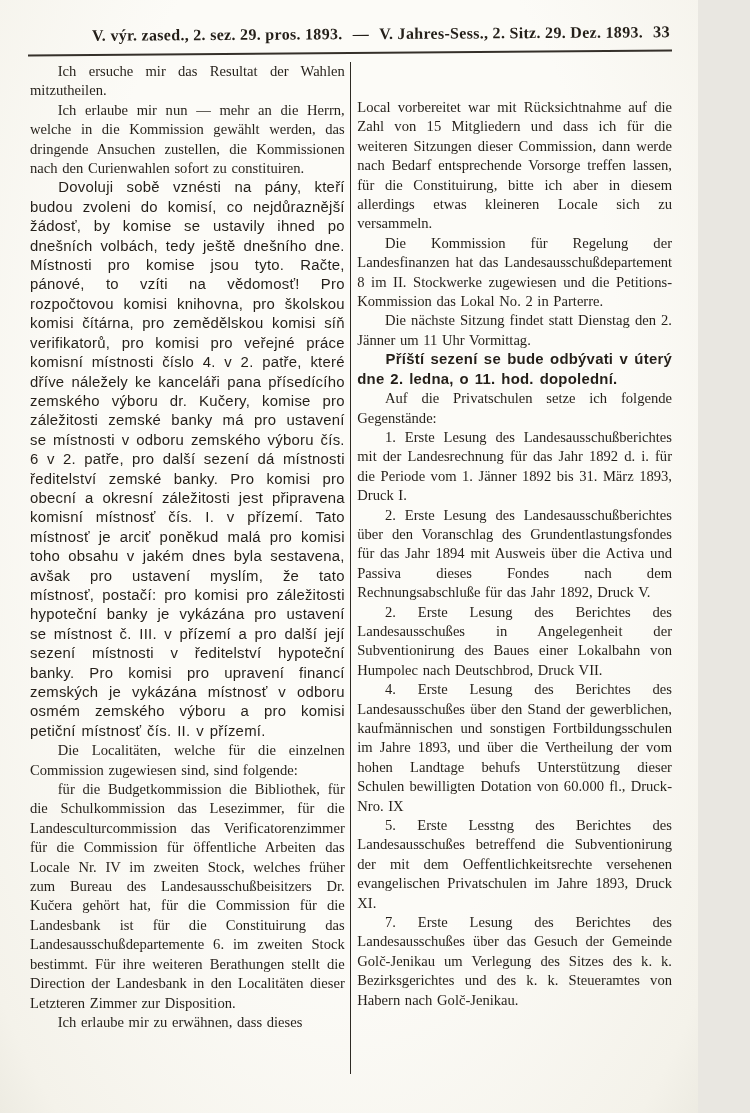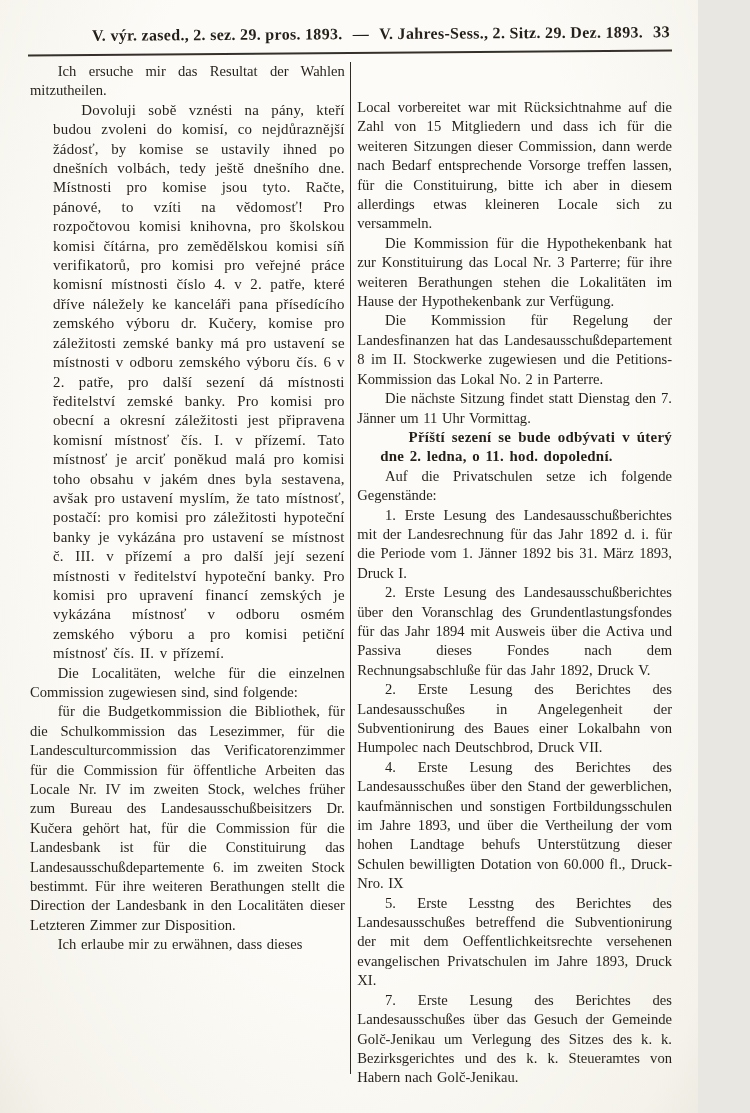--- a/index.html
+++ b/index.html
@@ -37,22 +37,22 @@
     width:1.5px;background:#2e2a24;align-self:stretch;flex:none;
     height:1012px;
   }
   p.para{
     margin:0;text-align:justify;text-indent:1.9em;
     font-size:14.6px;line-height:19.4px;
     word-spacing:1px;
   }
   p.no-indent{text-indent:0;margin-top:36px;}
   p.cs{
-    font-family:Liberation Serif, serif;
-    font-size:14.9px;letter-spacing:0.25px;word-spacing:1.5px;margin-left:23px;
+    font-family:Liberation Sans, sans-serif;
+    font-size:14.9px;letter-spacing:0.25px;word-spacing:1.5px;
   }
   p.cs-bold{font-weight:bold;}
 </style>
 </head>
 <body>
 
 <div class="page">
 
   <div class="header">
     <div class="htext">
@@ -63,40 +63,40 @@
     <span class="pagenum">33</span>
   </div>
 
   <div class="header-rule"></div>
 
   <div class="columns">
     <div class="col col-left">
 
         <p class="para">Ich ersuche mir das Resultat der Wahlen mitzutheilen.</p>
 
+        <p class="para">Ich erlaube mir nun — mehr an die Herrn, welche in die Kommission gewählt werden, das dringende Ansuchen zustellen, die Kommissionen nach den Curienwahlen sofort zu constituiren.</p>
 
         <p class="para cs">Dovoluji sobě vznésti na pány, kteří budou zvoleni do komisí, co nejdůraznější žádosť, by komise se ustavily ihned po dnešních volbách, tedy ještě dnešního dne. Místnosti pro komise jsou tyto. Račte, pánové, to vzíti na vědomosť! Pro rozpočtovou komisi knihovna, pro školskou komisi čítárna, pro zemědělskou komisi síň verifikatorů, pro komisi pro veřejné práce komisní místnosti číslo 4. v 2. patře, které dříve náležely ke kanceláři pana přísedícího zemského výboru dr. Kučery, komise pro záležitosti zemské banky má pro ustavení se místnosti v odboru zemského výboru čís. 6 v 2. patře, pro další sezení dá místnosti ředitelství zemské banky. Pro komisi pro obecní a okresní záležitosti jest připravena komisní místnosť čís. I. v přízemí. Tato místnosť je arciť poněkud malá pro komisi toho obsahu v jakém dnes byla sestavena, avšak pro ustavení myslím, že tato místnosť, postačí: pro komisi pro záležitosti hypoteční banky je vykázána pro ustavení se místnost č. III. v přízemí a pro další její sezení místnosti v ředitelství hypoteční banky. Pro komisi pro upravení financí zemských je vykázána místnosť v odboru osmém zemského výboru a pro komisi petiční místnosť čís. II. v přízemí.</p>
 
         <p class="para">Die Localitäten, welche für die einzelnen Commission zugewiesen sind, sind folgende:</p>
 
         <p class="para">für die Budgetkommission die Bibliothek, für die Schulkommission das Lesezimmer, für die Landesculturcommission das Verificatorenzimmer für die Commission für öffentliche Arbeiten das Locale Nr. IV im zweiten Stock, welches früher zum Bureau des Landesausschußbeisitzers Dr. Kučera gehört hat, für die Commission für die Landesbank ist für die Constituirung das Landesausschußdepartemente 6. im zweiten Stock bestimmt. Für ihre weiteren Berathungen stellt die Direction der Landesbank in den Localitäten dieser Letzteren Zimmer zur Disposition.</p>
 
 
         <p class="para">Ich erlaube mir zu erwähnen, dass dieses</p>
       </div>
     <div class="divider"></div>
     <div class="col col-right">
 
         <p class="para no-indent">Local vorbereitet war mit Rücksichtnahme auf die Zahl von 15 Mitgliedern und dass ich für die weiteren Sitzungen dieser Commission, dann werde nach Bedarf entsprechende Vorsorge treffen lassen, für die Constituirung, bitte ich aber in diesem allerdings etwas kleineren Locale sich zu versammeln.</p>
 
-        <p class="para">Die Kommission für die Hypothekenbank hat zur Konstituirung das Local Nr. 3 Parterre; für ihre weiteren Berathungen stehen die Lokalitäten im Hause der Hypothekenbank zur Verfügung.</p>
 
         <p class="para">Die Kommission für Regelung der Landesfinanzen hat das Landesausschußdepartement 8 im II. Stockwerke zugewiesen und die Petitions-Kommission das Lokal No. 2 in Parterre.</p>
 
-        <p class="para">Die nächste Sitzung findet statt Dienstag den 7. Jänner um 11 Uhr Vormittag.</p>
+        <p class="para">Die nächste Sitzung findet statt Dienstag den 2. Jänner um 11 Uhr Vormittag.</p>
 
         <p class="para cs cs-bold">Příští sezení se bude odbývati v úterý dne 2. ledna, o 11. hod. dopolední.</p>
 
         <p class="para">Auf die Privatschulen setze ich folgende Gegenstände:</p>
 
         <p class="para">1. Erste Lesung des Landesausschußberichtes mit der Landesrechnung für das Jahr 1892 d. i. für die Periode vom 1. Jänner 1892 bis 31. März 1893, Druck I.</p>
 
         <p class="para">2. Erste Lesung des Landesausschußberichtes über den Voranschlag des Grundentlastungsfondes für das Jahr 1894 mit Ausweis über die Activa und Passiva dieses Fondes nach dem Rechnungsabschluße für das Jahr 1892, Druck V.</p>
 
         <p class="para">2. Erste Lesung des Berichtes des Landesausschußes in Angelegenheit der Subventionirung des Baues einer Lokalbahn von Humpolec nach Deutschbrod, Druck VII.</p>

